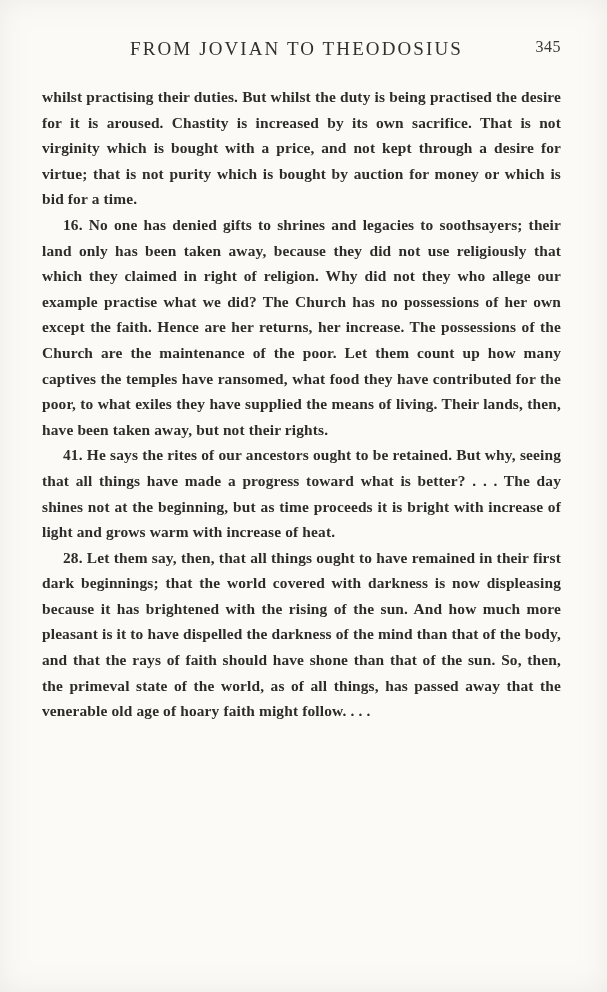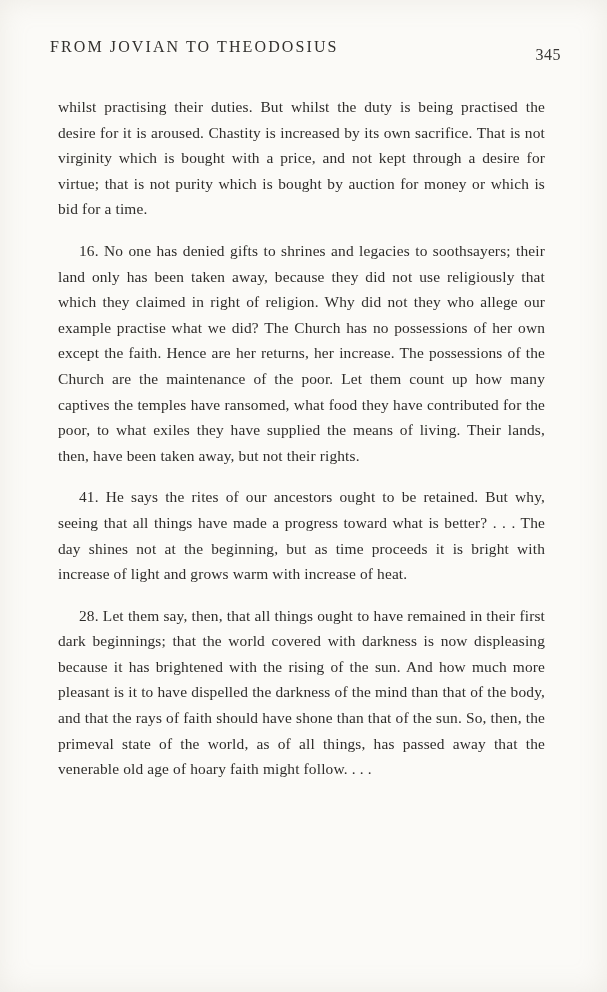--- a/index.html
+++ b/index.html
@@ -21,47 +21,48 @@
     box-sizing: border-box;
     padding: 38px 46px 24px 42px;
     background: #fbfaf7;
   }
   .header {
     position: relative;
     height: 40px;
     margin-bottom: 6px;
   }
   .running-head {
-    text-align: left;
-    font-size: 16px;
+    text-align: center;
+    font-size: 19px;
     letter-spacing: 2.1px;
     color: #32302d;
     font-variant: small-caps;
     padding-left: 8px;
     padding-right: 18px;
     white-space: nowrap;
   }
   .folio {
     position: absolute;
     right: 0px;
-    top: 8px;
+    top: 0;
     font-size: 16px;
     color: #3a3836;
     letter-spacing: 0.5px;
   }
   .body {
     font-size: 15.4px;
     line-height: 25.6px;
     color: #2e2c2a;
     text-align: justify;
     text-justify: inter-word;
     letter-spacing: 0.15px;
   }
   p {
-    margin: 16px;
+    margin: 0;
+    font-weight: bold;
   }
   p.indent {
     text-indent: 21px;
   }
   p.noindent {
     text-indent: 0;
   }
   
   .paper-edge {
     position: absolute;

